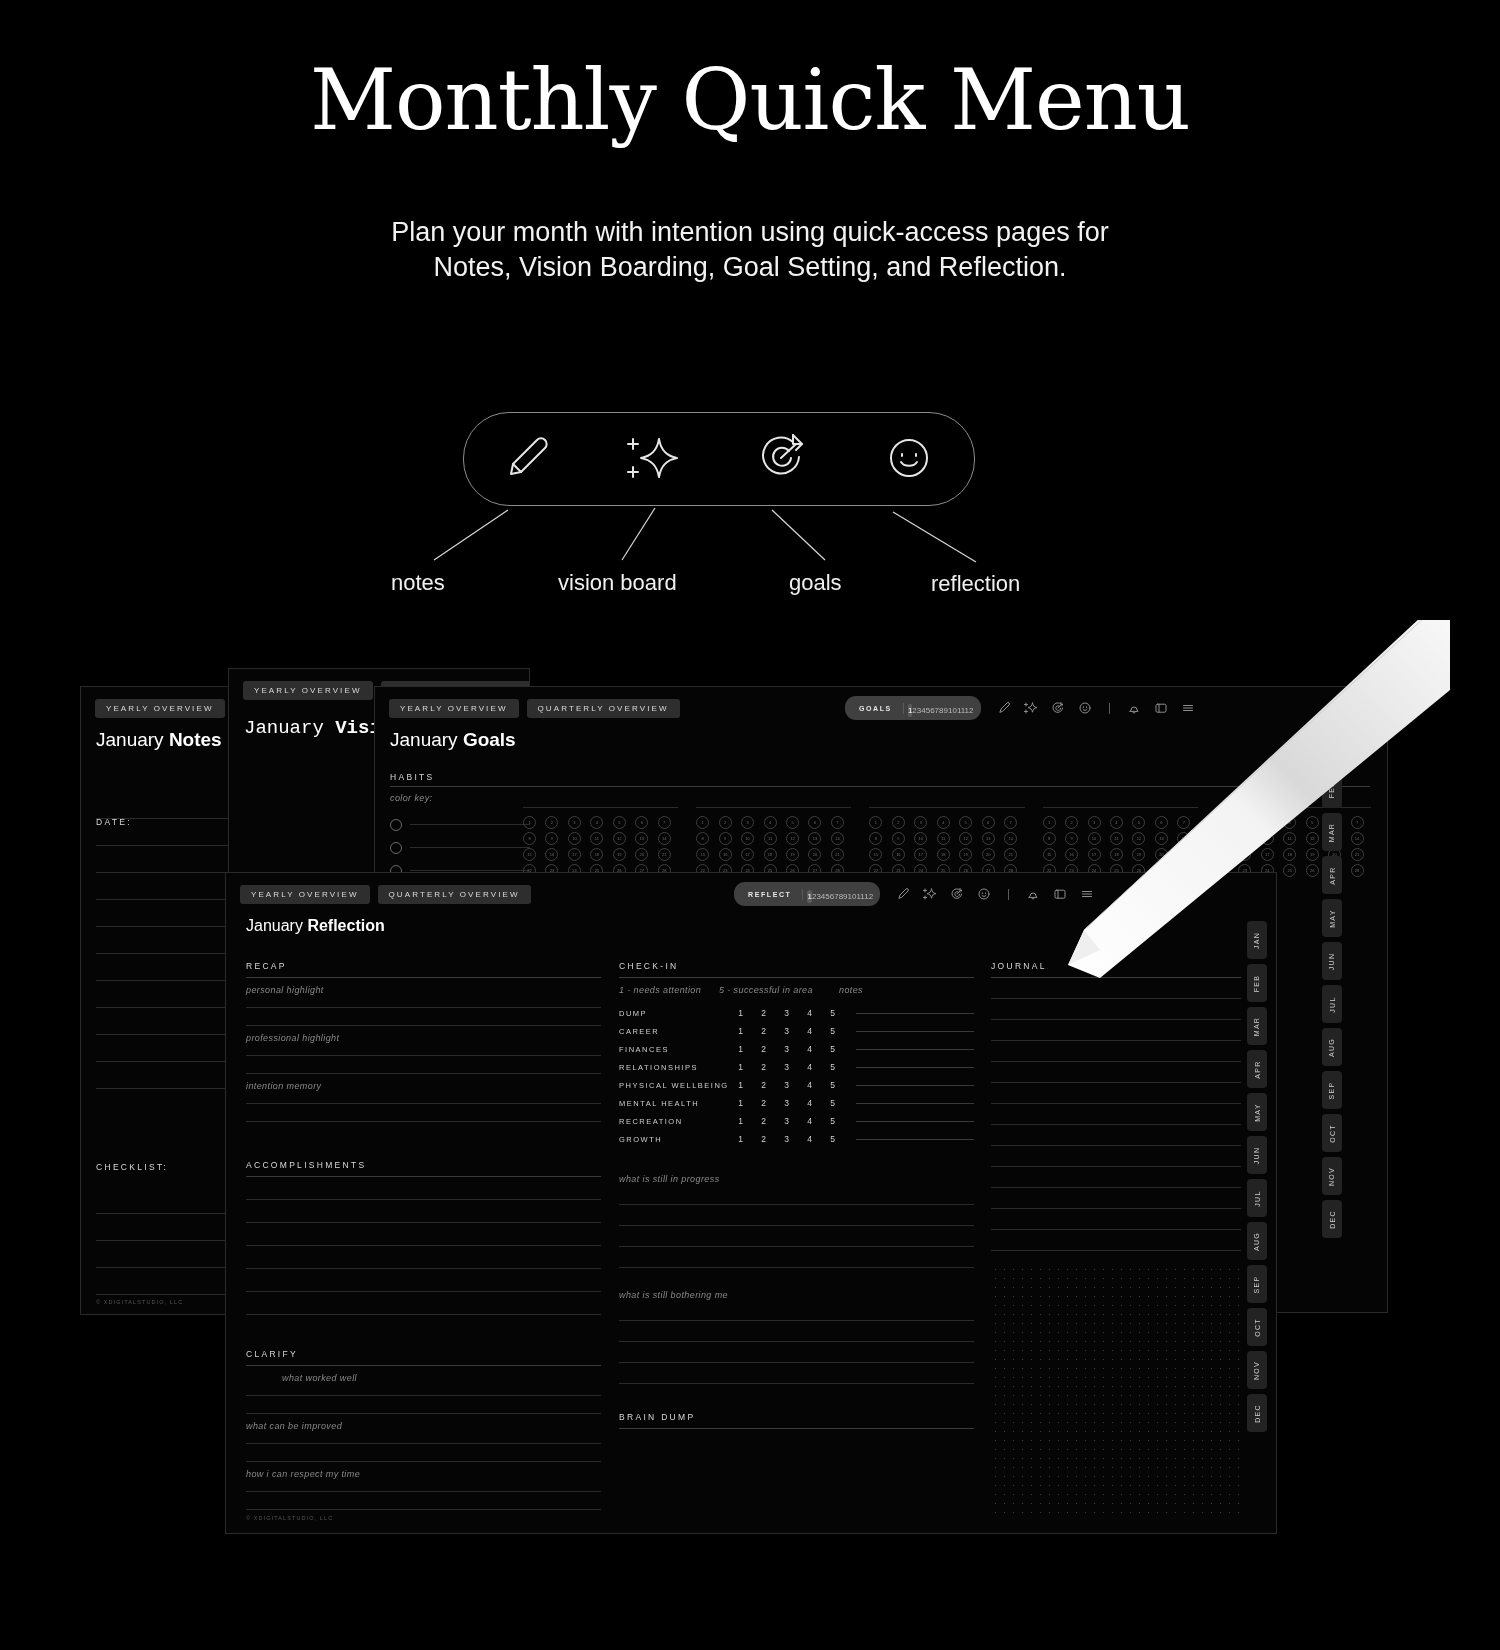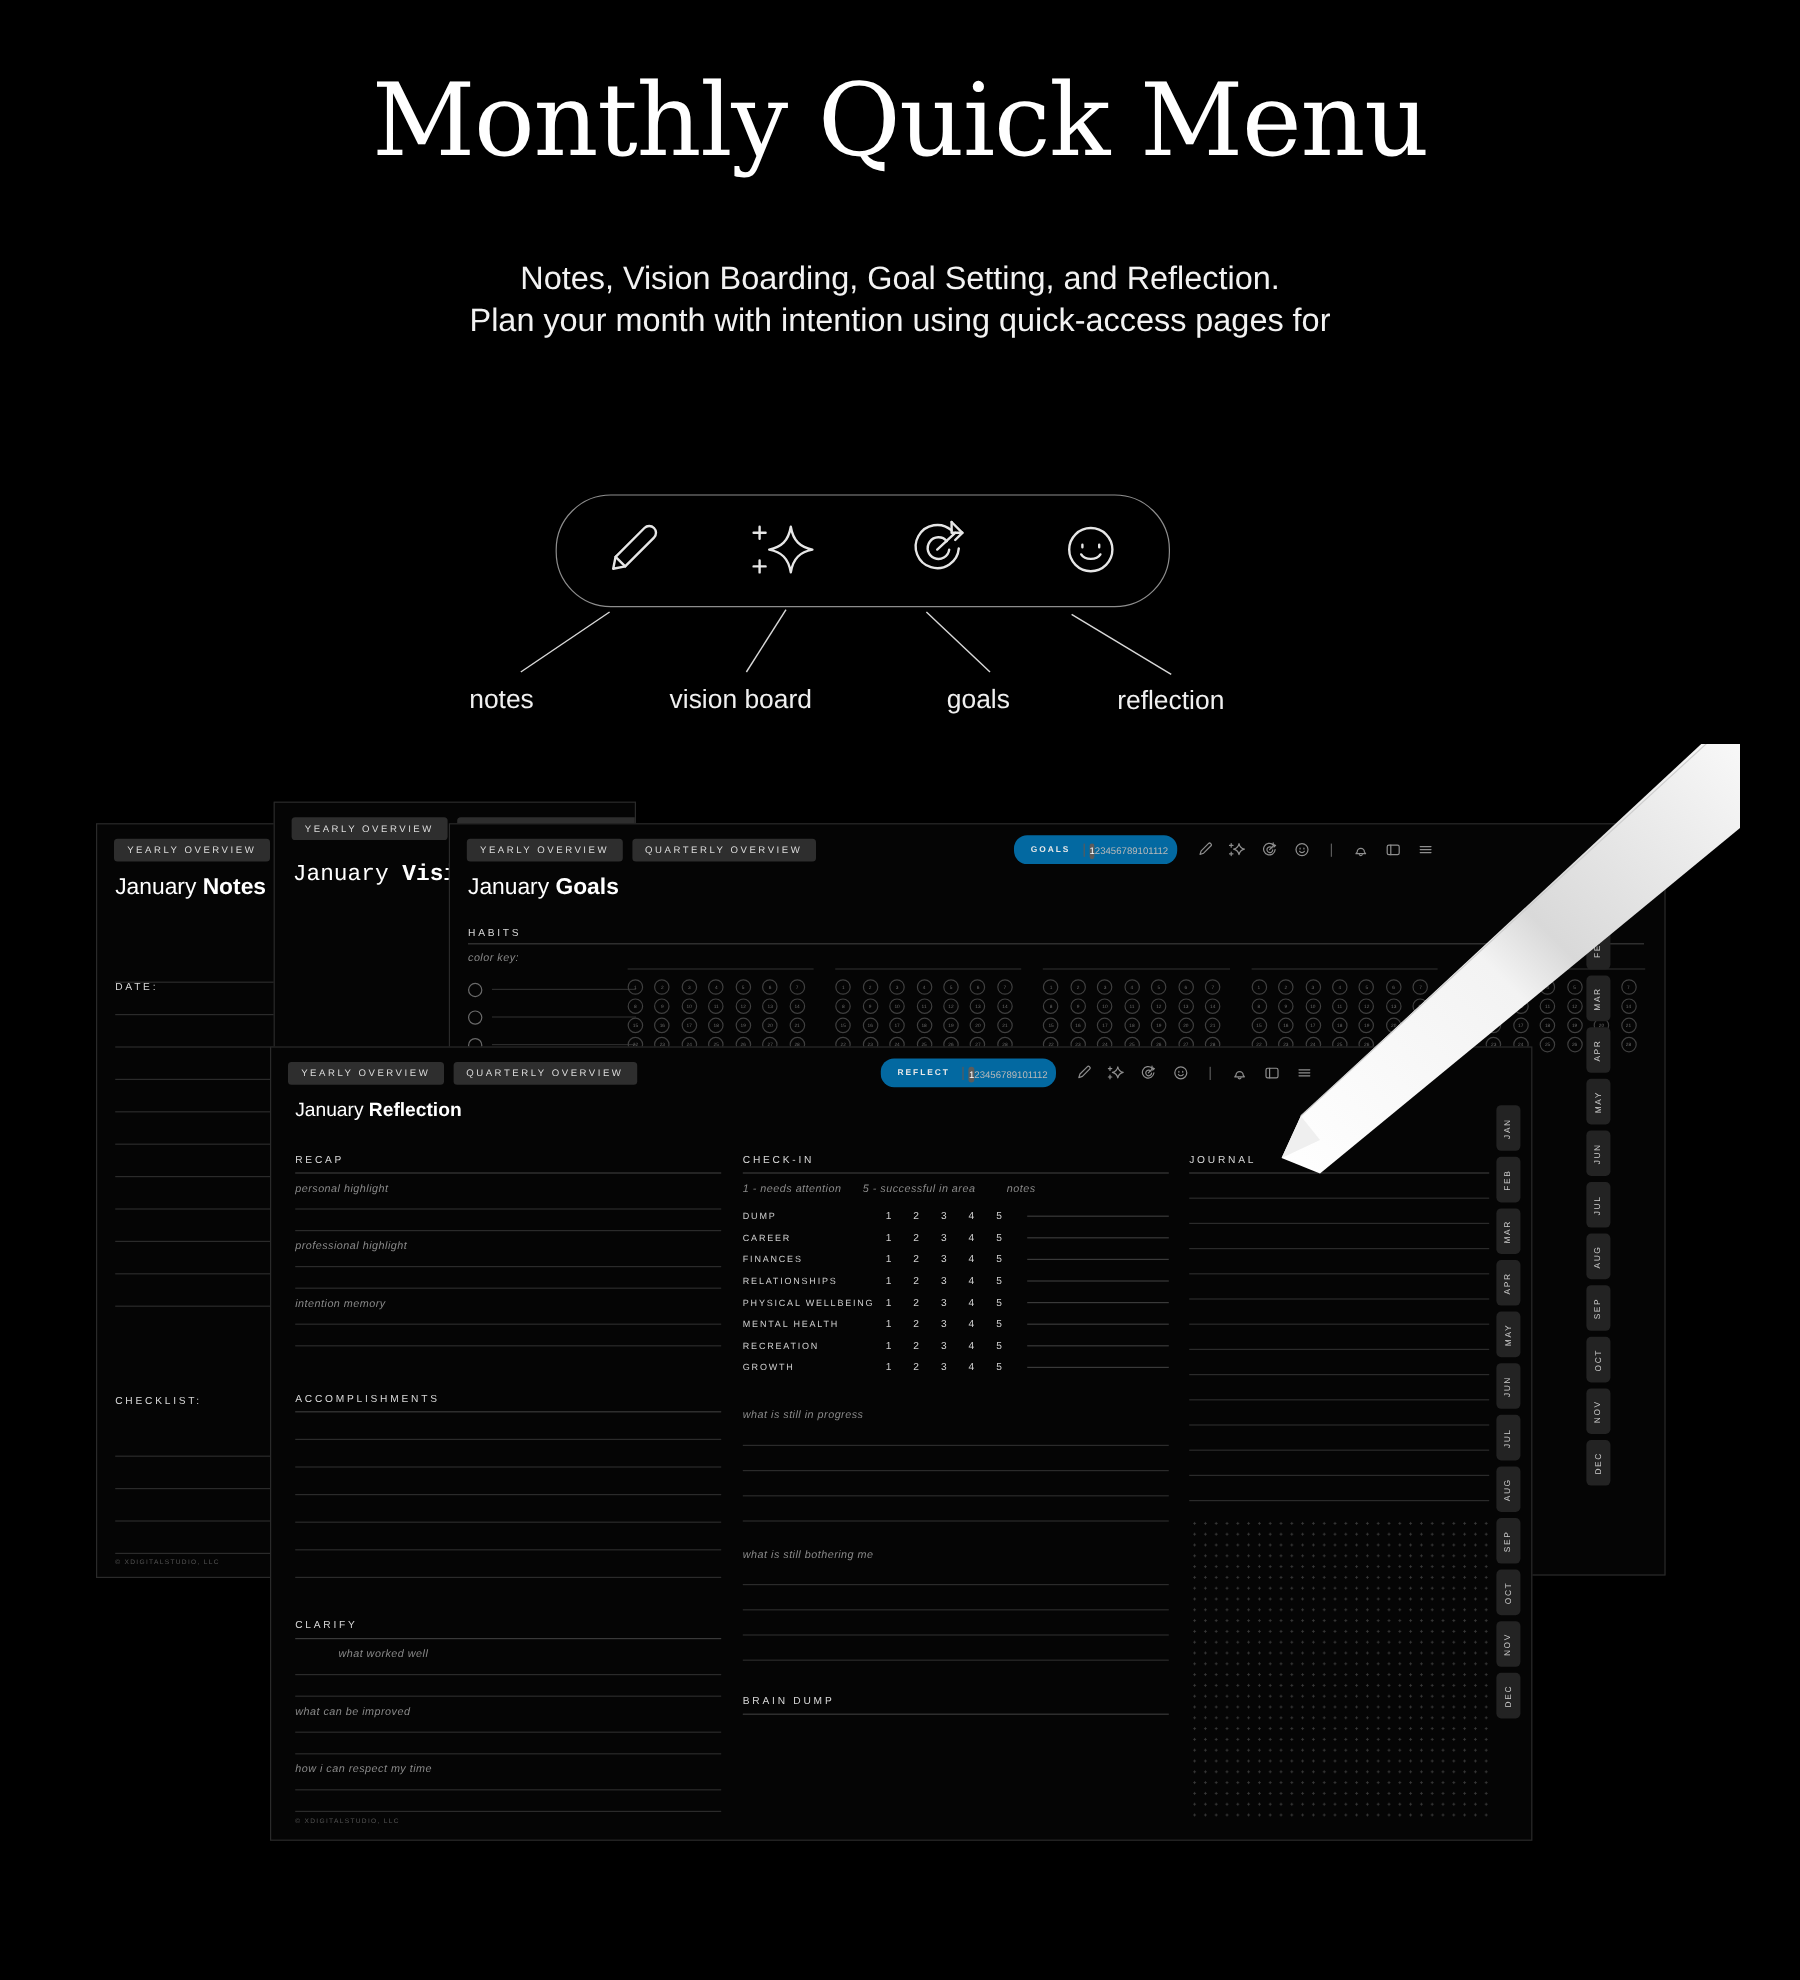--- a/index.html
+++ b/index.html
@@ -42,21 +42,21 @@
   #page-notes{left:80px;top:686px;width:300px;height:627px;}
   
   #page-vision{left:228px;top:668px;width:300px;height:540px;}
   
   #page-goals{left:374px;top:686px;width:1012px;height:625px;}
   
   #page-reflect{left:225px;top:872px;width:1050px;height:660px;}
 
   .tabrow{position:absolute;top:12px;left:14px;display:flex;gap:8px;}
   .toolbar{position:absolute;display:flex;align-items:center;gap:0;}
-  .tb-pill{display:flex;align-items:center;background:#0369a1;border-radius:11px;
+  .tb-pill{display:flex;align-items:center;background:#404040;border-radius:11px;
     padding:3px 7px;gap:0;}
   .tb-name{font-size:7px;letter-spacing:1.6px;color:#e8e8e8;padding:0 7px;font-weight:700;}
   .tb-div{width:1px;height:11px;background:#5a5a5a;margin:0 4px;}
   .tb-num{font-size:8px;color:#b9b9b9;width:16px;text-align:center;}
   .tb-num.on{background:#5c5c5c;color:#fff;border-radius:4px;padding:2px 0;}
   .tb-icons{display:flex;align-items:center;gap:13px;margin-left:16px;}
   .tb-icons .ti{width:14px;height:14px;opacity:.62;}
 
   
   .hgrid{display:grid;grid-template-columns:repeat(7,1fr);gap:3px 2px;}
@@ -80,22 +80,22 @@
     background-size:9px 9px;}
 
   
   .stylus{position:absolute;left:980px;top:620px;width:470px;height:380px;pointer-events:none;}
 </style>
 </head>
 <body>
 
 <div class="hero-title">Monthly Quick Menu</div>
 <div class="hero-sub">
+  <div>Plan your month with intention using quick-access pages for</div>
   <div>Notes, Vision Boarding, Goal Setting, and Reflection.</div>
-  <div>Plan your month with intention using quick-access pages for</div>
 </div>
 
 <div class="pill"></div>
 <div class="pill-icons">
   <div class="ic">
     <svg width="56" height="56" viewBox="0 0 56 56" fill="none" stroke="#e6e6e6" stroke-width="2" stroke-linecap="round" stroke-linejoin="round">
       <path d="M12 44 L14 34 L38 10 a5.5 5.5 0 0 1 8 8 L22 42 Z"></path>
       <path d="M14 34 L22 42"></path>
     </svg>
   </div>

